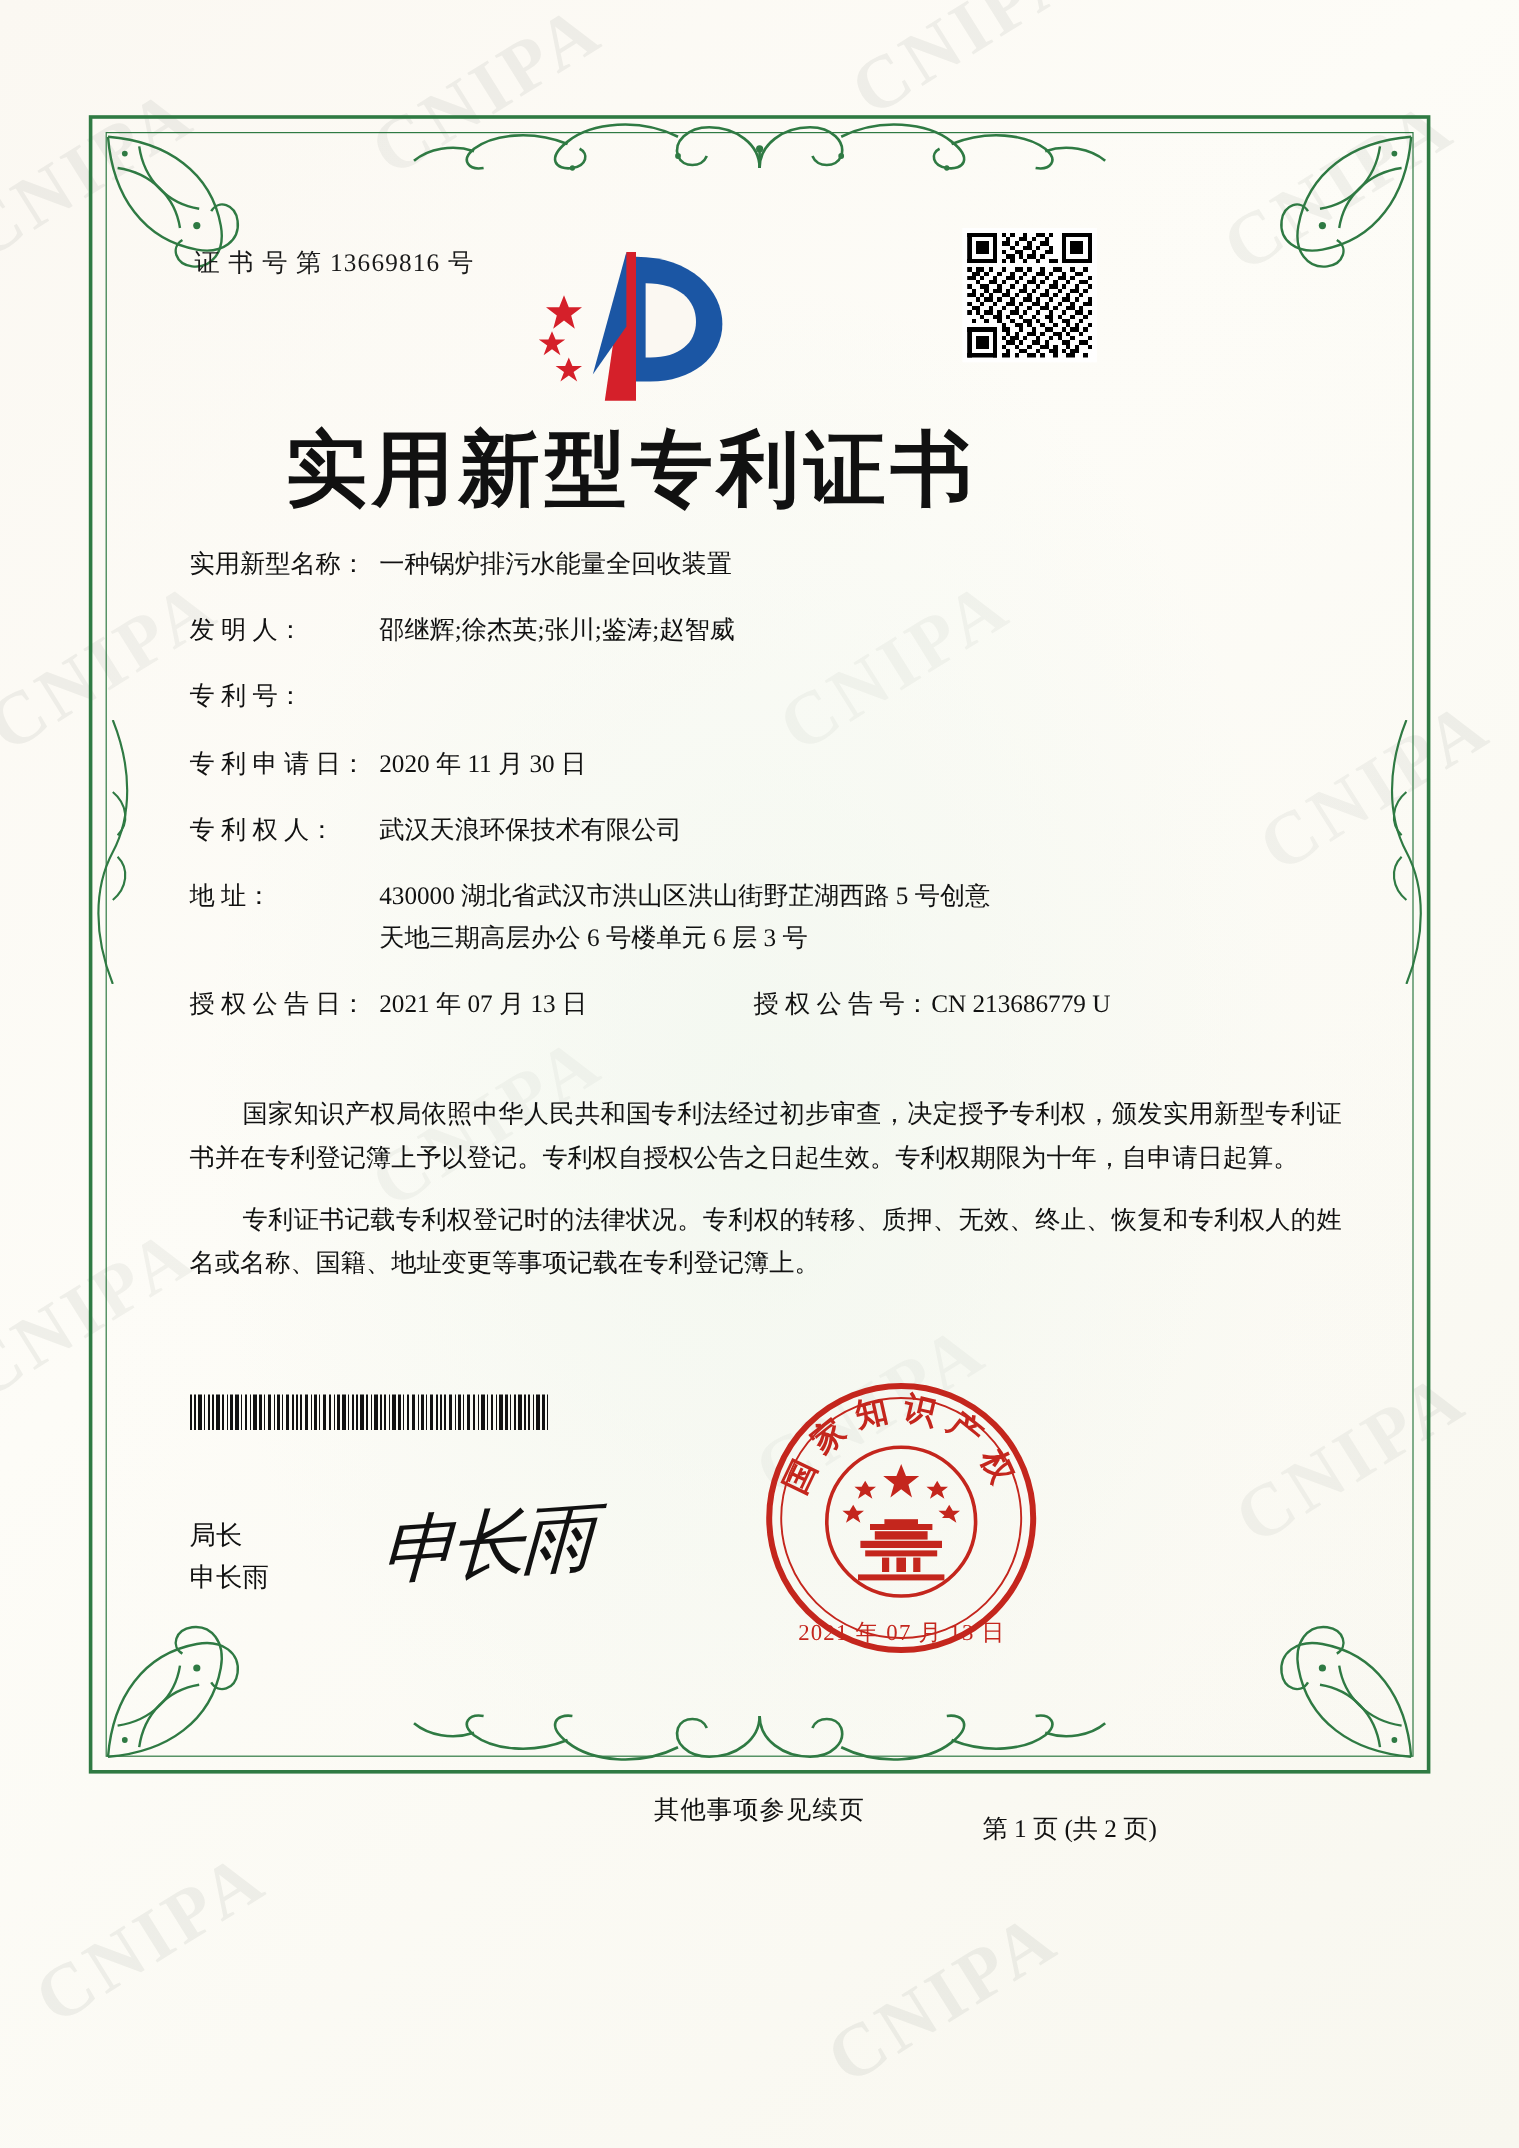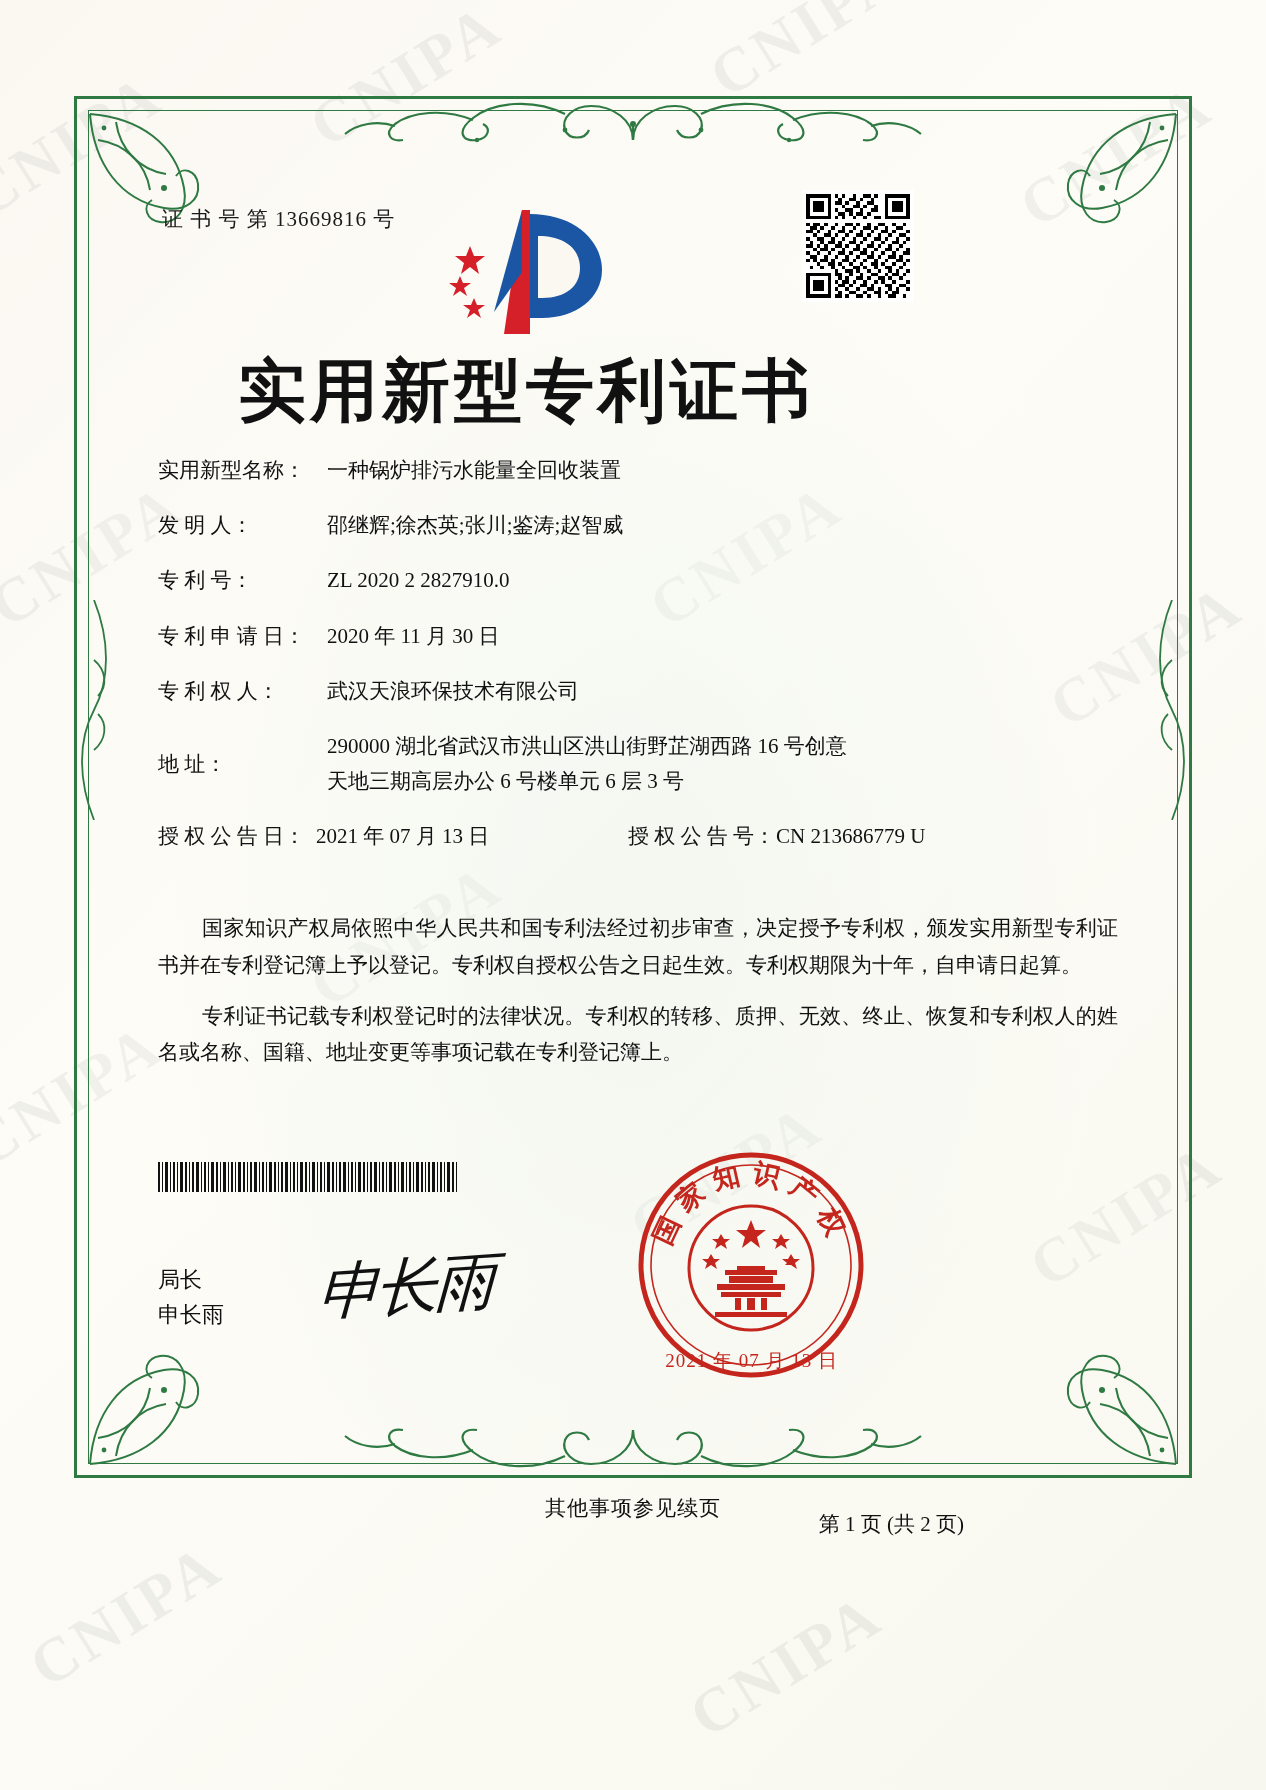--- a/index.html
+++ b/index.html
@@ -115,23 +115,22 @@
     position: absolute;
     left: 70px;
     top: 348px;
     width: 960px;
     font-size: 21px;
     color: #111;
     line-height: 1.2;
   }
   .frow {
     display: flex;
-    align-items: center;
+    align-items: flex-start;
     margin-bottom: 30px;
-    gap: 11px;
   }
   .flabel {
     width: 158px;
     flex: 0 0 158px;
     white-space: nowrap;
   }
   .fvalue {
     flex: 1 1 auto;
   }
   .fvalue .line2 {
@@ -613,37 +612,36 @@
         <div class="fvalue">一种锅炉排污水能量全回收装置</div>
       </div>
 
       <div class="frow">
         <div class="flabel">发    明    人：</div>
         <div class="fvalue">邵继辉;徐杰英;张川;鉴涛;赵智威</div>
       </div>
 
       <div class="frow">
         <div class="flabel">专    利    号：</div>
-        <div class="fvalue">ZL 2020 2 2827910.0</div>
       </div>
 
       <div class="frow">
         <div class="flabel">专 利 申 请 日：</div>
         <div class="fvalue">2020 年 11 月 30 日</div>
       </div>
 
       <div class="frow">
         <div class="flabel">专 利 权 人：</div>
         <div class="fvalue">武汉天浪环保技术有限公司</div>
       </div>
 
       <div class="frow">
         <div class="flabel">地          址：</div>
         <div class="fvalue">
-          <span>290000 湖北省武汉市洪山区洪山街野芷湖西路 16 号创意</span>
+          <span>430000 湖北省武汉市洪山区洪山街野芷湖西路 5 号创意</span>
           <span class="line2">天地三期高层办公 6 号楼单元 6 层 3 号</span>
         </div>
       </div>
 
       <div class="two-col">
         <div class="tc-left">
           <div class="flabel">授 权 公 告 日：</div>
           <div class="fvalue">2021 年 07 月 13 日</div>
         </div>
         <div class="tc-right">

